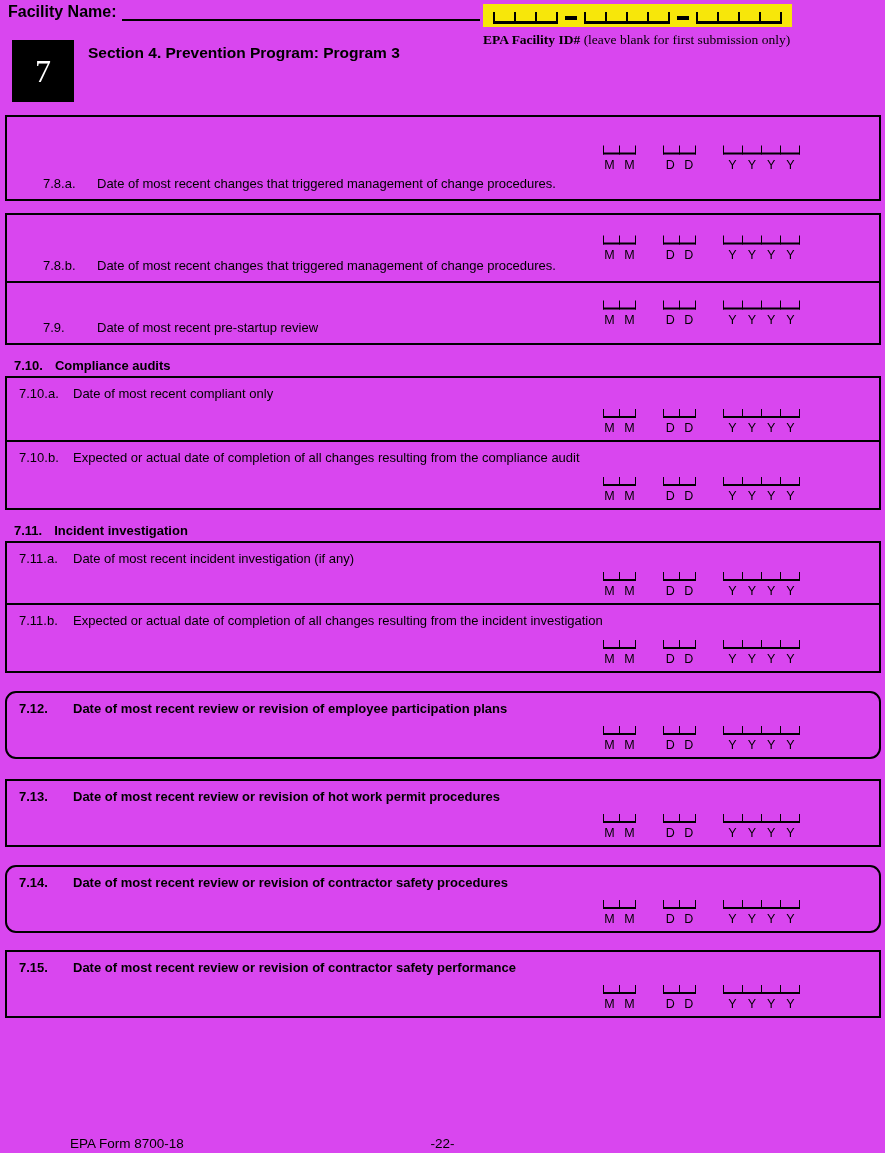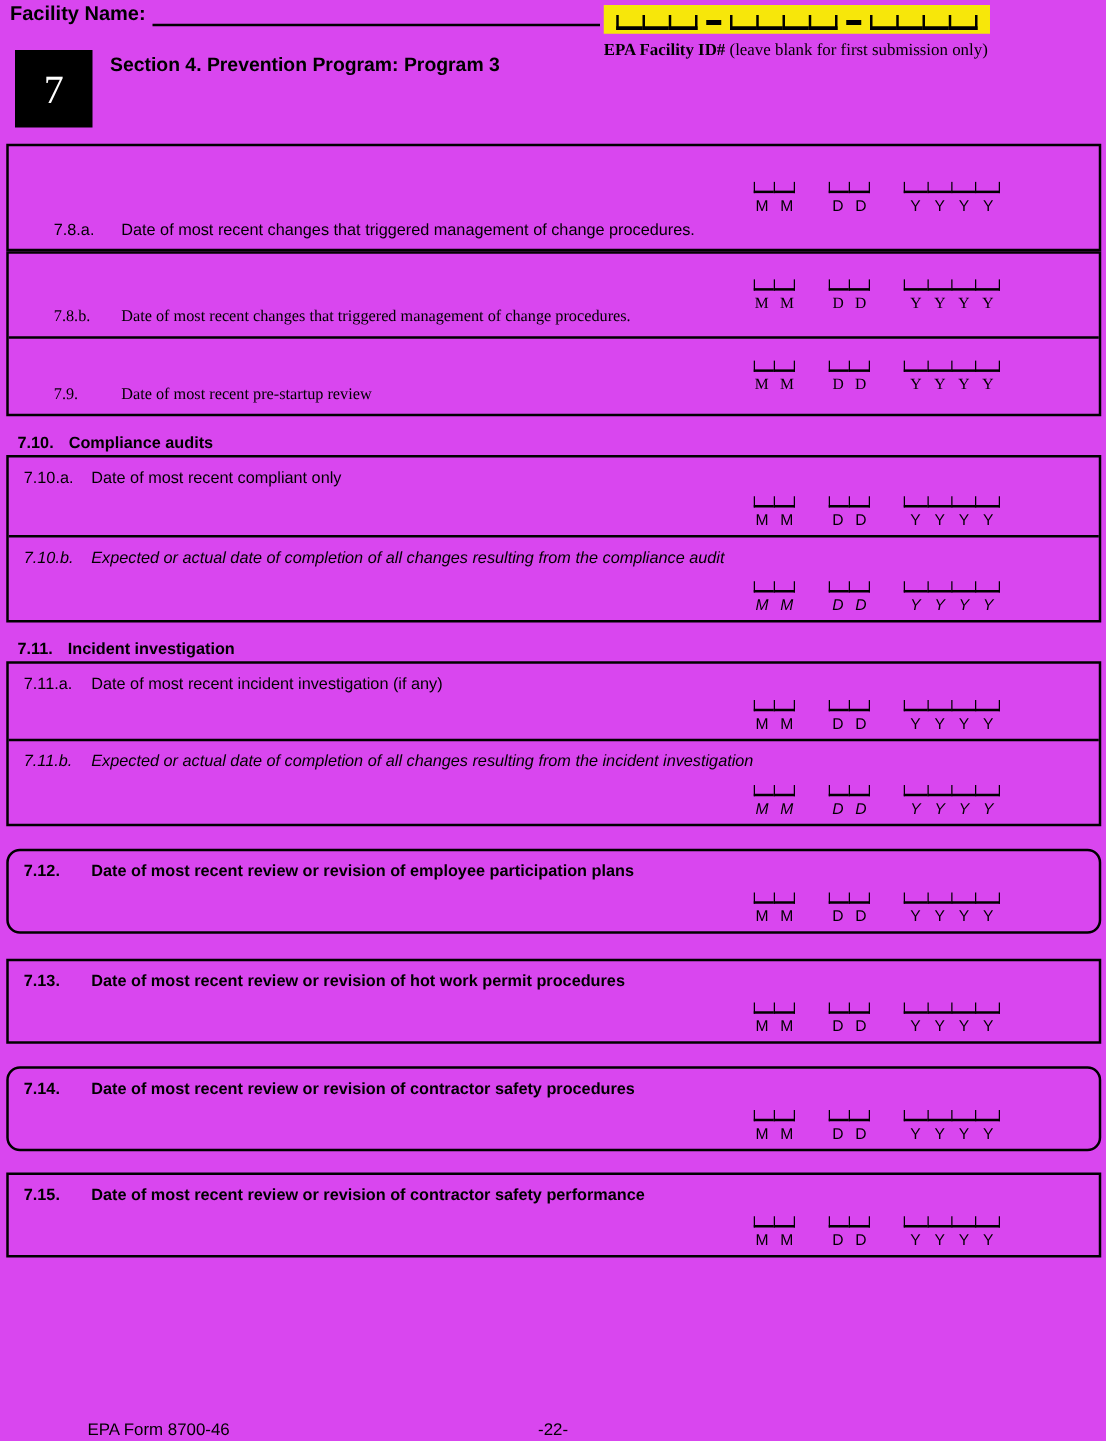--- a/index.html
+++ b/index.html
@@ -31,28 +31,28 @@
     display:flex; align-items:center; justify-content:center;
   }
   .page-title { position:absolute; left:88px; top:6px; font-size:15.5px; font-weight:bold; }
 
   
   .sec-heading { margin:13px 0 3px 14px; font-size:13px; font-weight:bold; display:flex; }
   .sh-id { margin-right:12px; }
 
   
   .box { margin-left:5px; margin-right:4px; border:2px solid #000; }
-  .mt3  { margin-top:3px; }  .mt6  { margin-top:0;font-family:Liberation Serif, serif; }
+  .mt3  { margin-top:3px; }  .mt6  { margin-top:12px; }
   .mt17 { margin-top:17px; } .mt18 { margin-top:18px;border-radius:11px; } .mt20 { margin-top:20px; }
   .group .row + .row { border-top:2px solid #000000; }
 
   .row { position:relative; box-sizing:border-box; padding:8px 12px; font-size:13px; }
   .row.mid { display:flex; align-items:flex-end;padding-left:36px; }
   .h84 { min-height:82px; } .h68 { min-height:66px; } .h64 { min-height:62px; }
-  .h62 { min-height:60px; } .h70 { min-height:68px;font-style:italic; } .h66 { min-height:64px; }
+  .h62 { min-height:60px; } .h70 { min-height:68px; } .h66 { min-height:64px; }
   .row-label { display:flex; }
   .rid { flex:0 0 54px; }
   .rtext { max-width:730px; }
   .row.bold .row-label { font-weight:bold; }
 
   
   .date { position:absolute; right:79px; display:flex; gap:27px; }
   .row.mid .date { top:50%; transform:translateY(-50%); }
   .row.low .date { bottom:6px; }
   .dgroup { display:flex; flex-direction:column; align-items:center; }
@@ -482,17 +482,17 @@
               <i></i>
               <i></i>
             </span>
     <span class="dlabel lg">Y Y Y Y</span>
   </span>
 </div>
     </div>
   </div>
 
   <div class="footer">
-    <span class="form-no">EPA Form 8700-46</span>
+    <span class="form-no">EPA Form 8700-18</span>
     <span class="page-no">-22-</span>
   </div>
 
 </div>
 
 </body></html>

